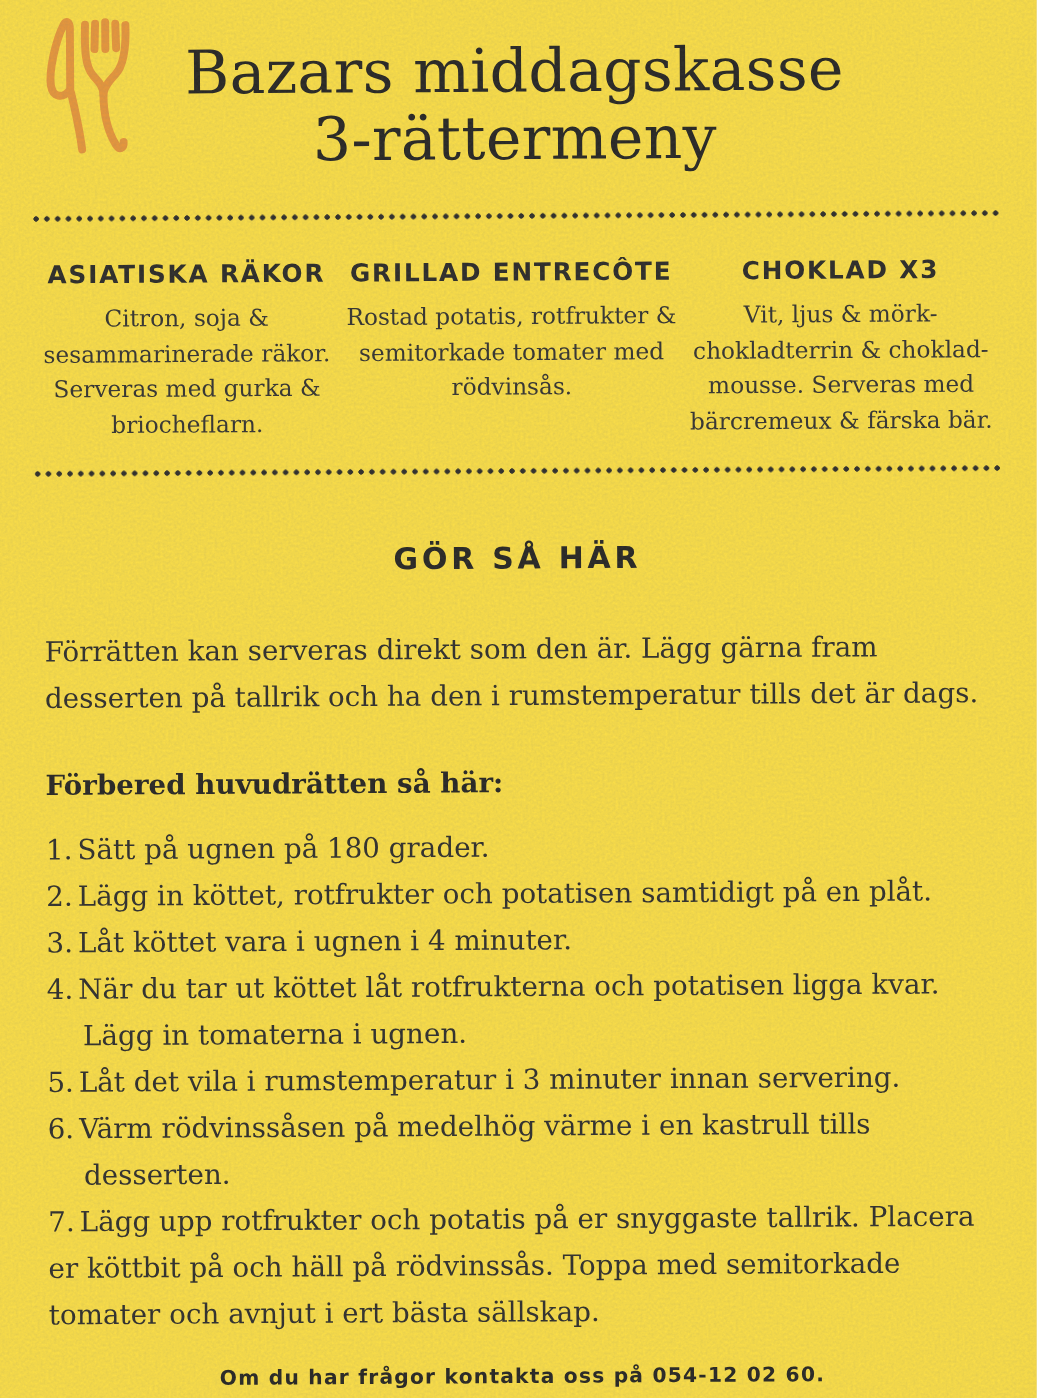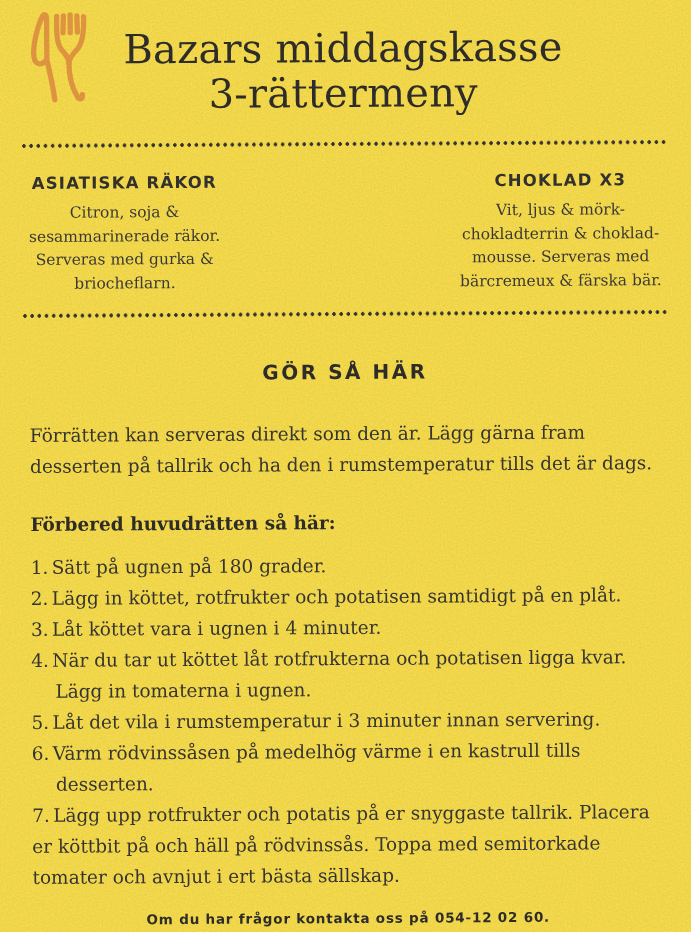--- a/index.html
+++ b/index.html
@@ -168,20 +168,24 @@
     </svg>
 
     <h1 class="title"><span>Bazars middagskasse</span><br><span>3-rättermeny</span></h1>
 
     <div class="dotted first"></div>
 
     <div class="courses">
       <div class="course c1">
         <h2>ASIATISKA RÄKOR</h2>
         <p>Citron, soja &amp; sesammarinerade räkor. Serveras med gurka &amp; briocheflarn.</p>
+      </div>
+      <div class="course c2">
+        <h2>GRILLAD ENTRECÔTE</h2>
+        <p>Rostad potatis, rotfrukter &amp; semitorkade tomater med rödvinsås.</p>
       </div>
       <div class="course c3">
         <h2>CHOKLAD X3</h2>
         <p>Vit, ljus &amp; mörk-chokladterrin &amp; choklad-mousse. Serveras med bärcremeux &amp; färska bär.</p>
       </div>
     </div>
 
     <div class="dotted second"></div>
 
     <h3 class="howto">GÖR SÅ HÄR</h3>

